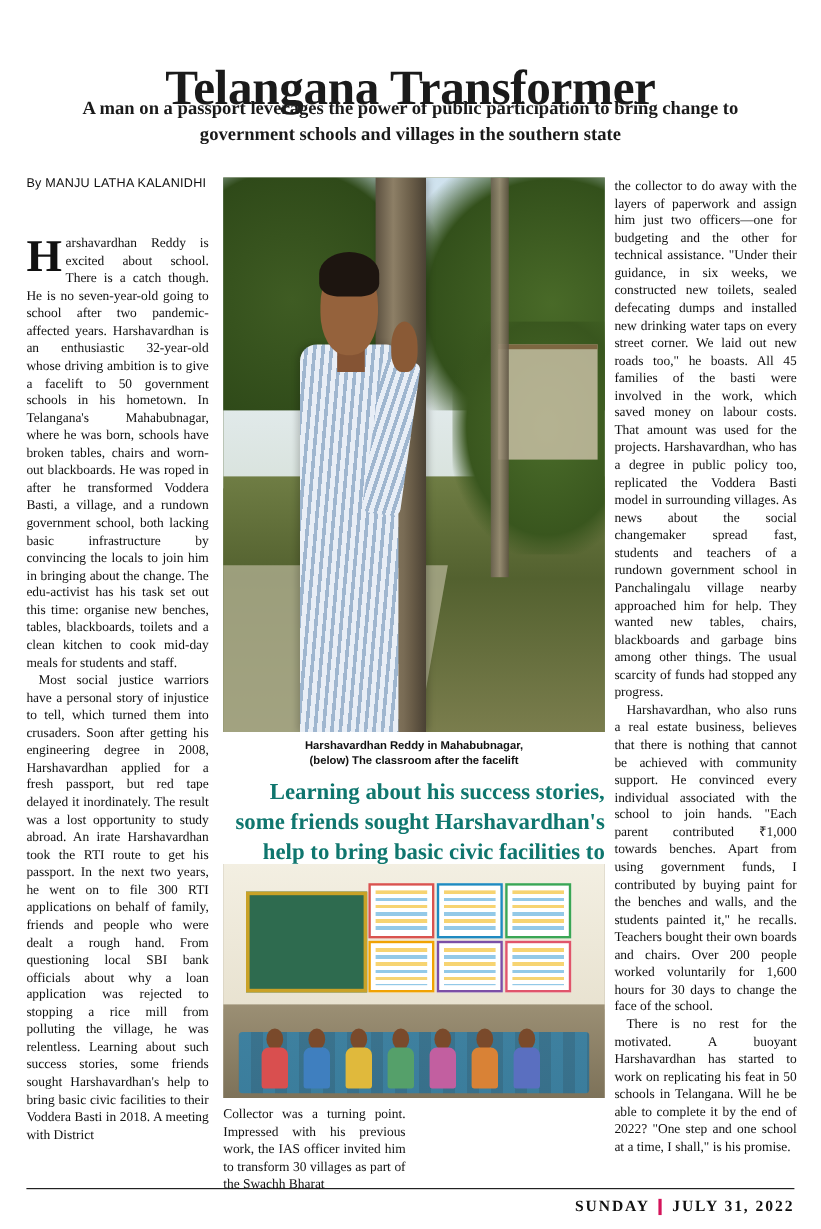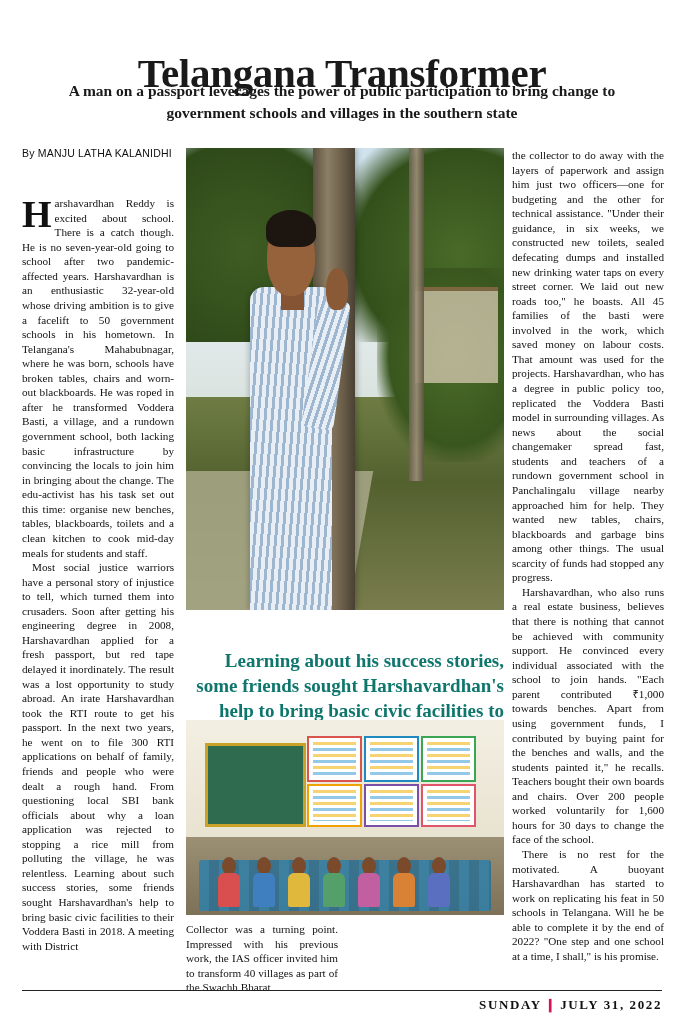--- a/index.html
+++ b/index.html
@@ -264,20 +264,24 @@
     <div class="ph-trunk"></div>
     <div class="ph-legs"></div>
     <div class="ph-body"></div>
     <div class="ph-arm"></div>
     <div class="ph-hand"></div>
     <div class="ph-neck"></div>
     <div class="ph-head"></div>
     <div class="ph-hair"></div>
   </div>
 
+  <div class="cap" id="caption-main">
+    <span>Harshavardhan Reddy in Mahabubnagar,</span><br>
+    <span>(below) The classroom after the facelift</span>
+  </div>
 
   <div class="pullquote">Learning about his success stories, some friends sought Harshavardhan's help to bring basic civic facilities to their village in 2018.</div>
 
   <div class="photo-lower">
     <div class="cl-wall"></div>
     <div class="cl-floor"></div>
     <div class="cl-board"></div>
     <div class="cl-chart c1">
         <i></i>
       </div>
@@ -320,21 +324,21 @@
     <div class="kid b6" style="left:65%">
         <b></b>
         <s></s>
       </div>
     <div class="kid b7" style="left:76%">
         <b></b>
         <s></s>
       </div>
   </div>
 
-  <div class="col-bottom" id="col-b1">Collector was a turning point. Impressed with his previous work, the IAS officer invited him to transform 40 villages as part of the Swachh Bharat</div>
+  <div class="col-bottom" id="col-b1">Collector was a turning point. Impressed with his previous work, the IAS officer invited him to transform 30 villages as part of the Swachh Bharat</div>
 
   <div class="col" id="col-right">
     <p class="first">the collector to do away with the layers of paperwork and assign him just two officers—one for budgeting and the other for technical assistance. "Under their guidance, in six weeks, we constructed new toilets, sealed defecating dumps and installed new drinking water taps on every street corner. We laid out new roads too," he boasts. All 45 families of the basti were involved in the work, which saved money on labour costs. That amount was used for the projects. Harshavardhan, who has a degree in public policy too, replicated the Voddera Basti model in surrounding villages. As news about the social changemaker spread fast, students and teachers of a rundown government school in Panchalingalu village nearby approached him for help. They wanted new tables, chairs, blackboards and garbage bins among other things. The usual scarcity of funds had stopped any progress.</p>
     <p>Harshavardhan, who also runs a real estate business, believes that there is nothing that cannot be achieved with community support. He convinced every individual associated with the school to join hands. "Each parent contributed ₹1,000 towards benches. Apart from using government funds, I contributed by buying paint for the benches and walls, and the students painted it," he recalls. Teachers bought their own boards and chairs. Over 200 people worked voluntarily for 1,600 hours for 30 days to change the face of the school.</p>
     <p>There is no rest for the motivated. A buoyant Harshavardhan has started to work on replicating his feat in 50 schools in Telangana. Will he be able to complete it by the end of 2022? "One step and one school at a time, I shall," is his promise.</p>
   </div>
 
   <div class="footer-rule"></div>
   <div class="footer">
     <span>SUNDAY</span><span class="sep">❙</span><span>JULY 31, 2022</span>

